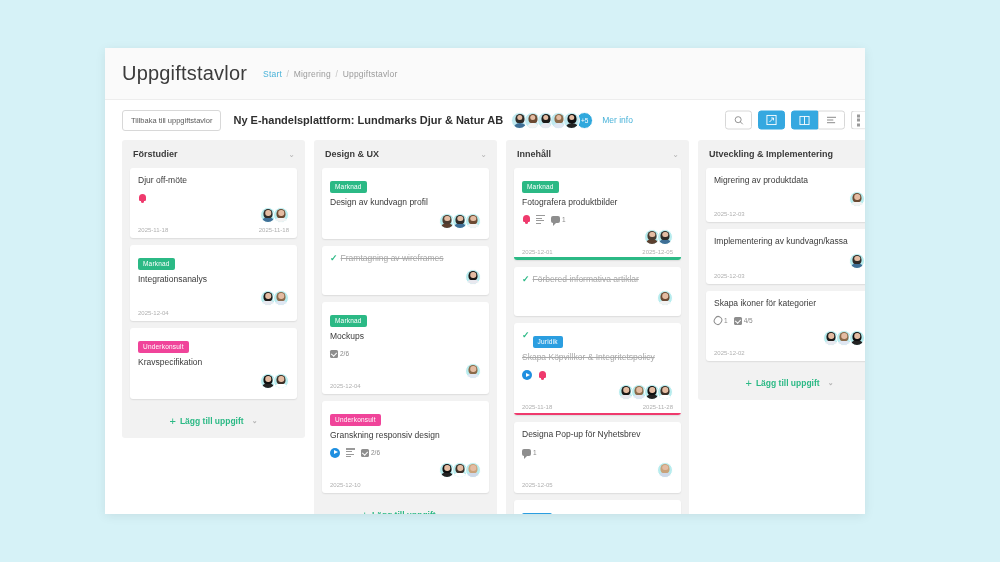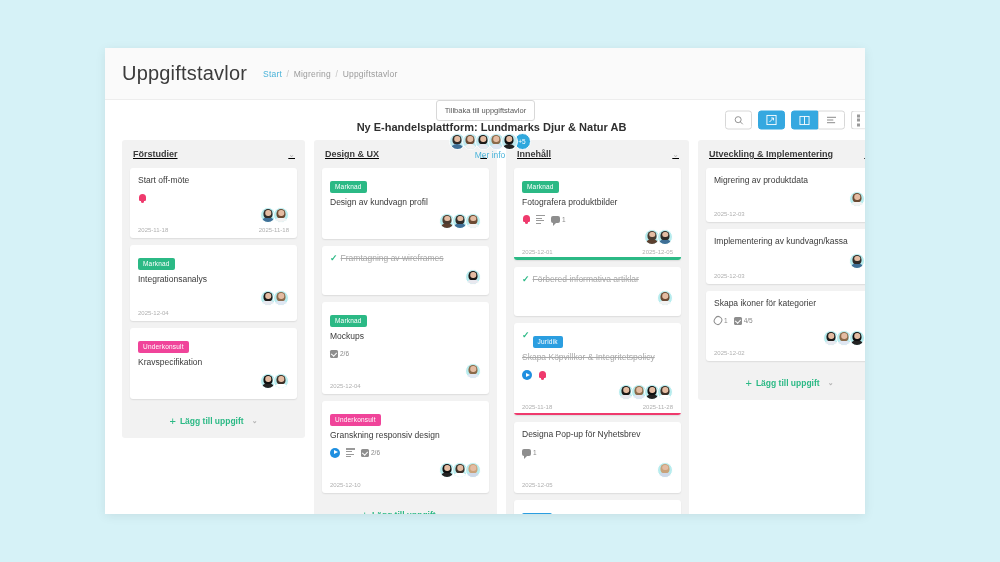--- a/index.html
+++ b/index.html
@@ -43,21 +43,20 @@
   #breadcrumb .crumb-sep { color: #c3c3c3; margin: 0 2px; }
 
   
   #toolbar {
     height: 40px;
     display: flex;
     align-items: center;
     padding: 0 16px 0 17px;
     background: #ffffff;
     position: relative;
-    flex-direction: column;
   }
   #back-button {
     font-size: 7.5px;
     color: #5a5a5a;
     background: #fff;
     border: 1px solid #d8d8d8;
     border-radius: 3px;
     padding: 5px 8px;
     white-space: nowrap;
     cursor: pointer;
@@ -153,21 +152,20 @@
   .column {
     width: 183px;
     background: #f2f2f2;
     border-radius: 3px;
     padding: 0 8px 0 8px;
     flex: 0 0 183px;
   }
   .col-header {
     display: flex; align-items: center; justify-content: space-between;
     padding: 9px 2px 9px 3px;
-    text-decoration: underline;
   }
   .col-title { font-size: 9px; font-weight: bold; color: #3b3b3b; }
   .chev { color: #b5b5b5; font-size: 8px; }
 
   .card {
     background: #fff;
     border-radius: 3px;
     margin-bottom: 7px;
     padding: 7px 8px 0 8px;
     box-shadow: 0 1px 1.5px rgba(0,0,0,0.09);
@@ -378,21 +376,21 @@
     </div>
   </div>
 
   <div id="board">
       <div class="column">
         <div class="col-header">
           <div class="col-title">Förstudier</div>
           <span class="chev">⌄</span>
         </div>
         <div class="card">
-          <div class="card-title">Start off-möte</div>
+          <div class="card-title">Djur off-möte</div>
           <div class="badges">
             <span class="badge">
               <span class="icon-bell"></span>
             </span>
           </div>
           <div class="card-avatars">
             <div class="card-avatar">
               <span class="avatar-hair" style="background: rgb(46, 43, 40);"></span>
               <span class="avatar-head"></span>
               <span class="avatar-body" style="background: rgb(63, 111, 150);"></span>

